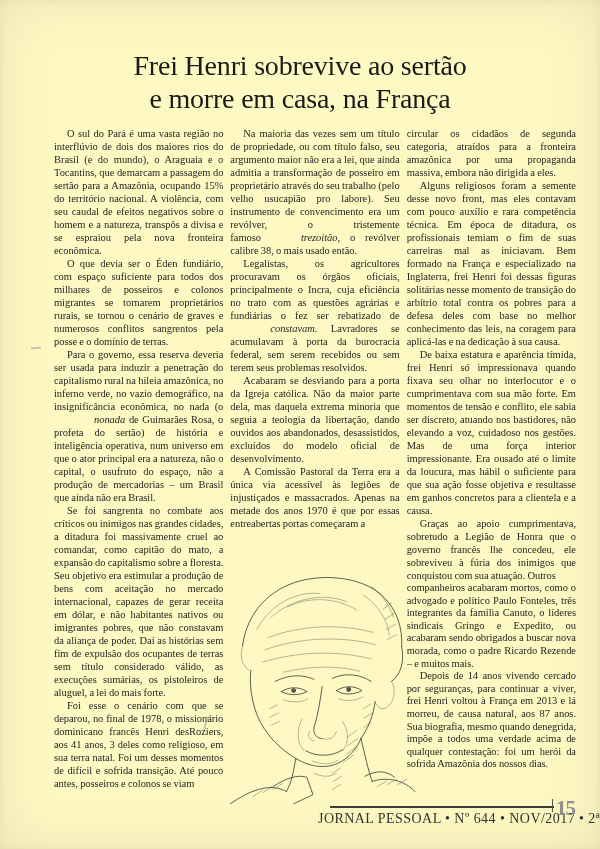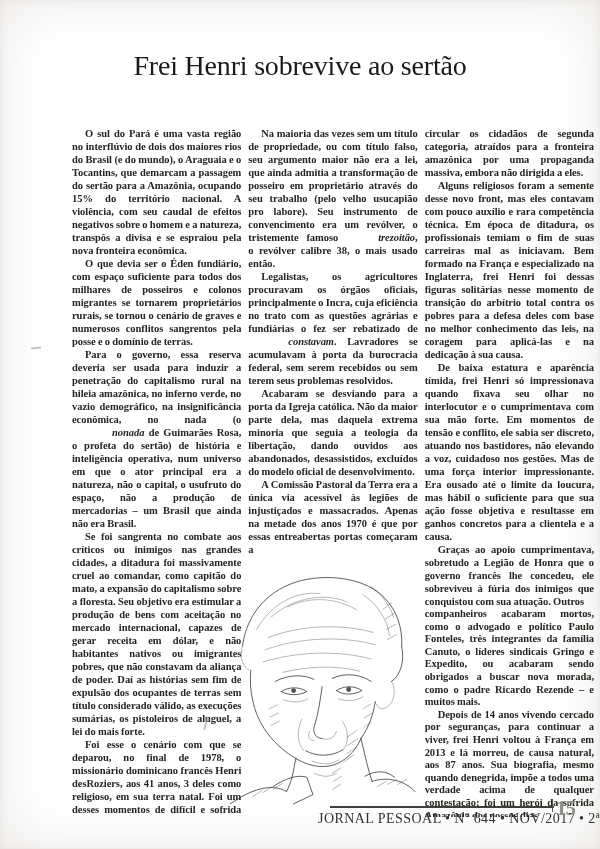--- a/index.html
+++ b/index.html
@@ -1,30 +1,30 @@
 <!DOCTYPE html>
 <html><head>
 <meta charset="utf-8">
 <style>
   html,body{margin:0;padding:0;background:#d8d5cf;}
   .page{
     position:relative;width:600px;height:849px;margin:0 auto;
-    background:#ffffff;
+    background:#fef9c3;
     box-shadow:inset 0 0 55px rgba(110,100,85,.14), inset 0 0 6px rgba(110,100,85,.10);
     overflow:hidden;
     font-family:"Liberation Serif", serif;
     color:#262522;
   }
   .title{
     position:absolute;top:50px;left:0;width:600px;text-align:center;
     font-size:28px;line-height:1.17;color:#1b1a18;letter-spacing:-.2px;
   }
   .columns{
-    position:absolute;top:127px;left:72px;width:522px;height:690px;
-    display:flex;gap:7px;font-weight:bold;
+    position:absolute;top:127px;left:54px;width:522px;height:690px;
+    display:flex;gap:7px;
   }
   .col{flex:1 1 0;overflow:hidden;height:100%;}
   .col p{
     margin:0;font-size:10.5px;line-height:13px;text-align:justify;
     word-spacing:-0.3px;letter-spacing:-0.05px;
   }
   .col p.indent{text-indent:13px;}
   .col em{font-style:italic;padding-left:40px;}
   .block.inset{margin-left:0;}
   .block.inset p{line-height:12.6px;}
@@ -50,20 +50,21 @@
   .mark1{left:31px;top:347px;width:10px;height:1.6px;transform:rotate(-6deg);}
   .mark2{left:205px;top:716px;width:1.6px;height:14px;transform:rotate(14deg);}
 </style>
 </head>
 <body>
 
 <div class="page">
 
   <h1 class="title" style="margin:0;font-weight:normal;">
     <span style="display:block">Frei Henri sobrevive ao sertão</span>
+    <span style="display:block">e morre em casa, na França</span>
   </h1>
 
   <div class="columns">
     <div class="col">
         <div class="block">
           <p class="indent"><span>O sul do Pará é uma vasta região no interflúvio de dois dos maiores rios do Brasil (e do mundo), o Araguaia e o Tocantins, que demarcam a passagem do sertão para a Amazônia, ocupando 15% do território nacional. A violência, com seu caudal de efeitos negativos sobre o homem e a natureza, transpôs a divisa e se espraiou pela nova fronteira econômica.</span></p>
           <p class="indent"><span>O que devia ser o Éden fundiário, com espaço suficiente para todos dos milhares de posseiros e colonos migrantes se tornarem proprietários rurais, se tornou o cenário de graves e numerosos conflitos sangrentos pela posse e o domínio de terras.</span></p>
           <p class="indent"><span>Para o governo, essa reserva deveria ser usada para induzir a penetração do capitalismo rural na hileia amazônica, no inferno verde, no vazio demográfico, na insignificância econômica, no nada (o </span><em>nonada</em><span> de Guimarães Rosa, o profeta do sertão) de história e inteligência operativa, num universo em que o ator principal era a natureza, não o capital, o usufruto do espaço, não a produção de mercadorias – um Brasil que ainda não era Brasil.</span></p>
           <p class="indent"><span>Se foi sangrenta no combate aos críticos ou inimigos nas grandes cidades, a ditadura foi massivamente cruel ao comandar, como capitão do mato, a expansão do capitalismo sobre a floresta. Seu objetivo era estimular a produção de bens com aceitação no mercado internacional, capazes de gerar receita em dólar, e não habitantes nativos ou imigrantes pobres, que não constavam da aliança de poder. Daí as histórias sem fim de expulsão dos ocupantes de terras sem título considerado válido, as execuções sumárias, os pistoleiros de aluguel, a lei do mais forte.</span></p>
           <p class="indent"><span>Foi esse o cenário com que se deparou, no final de 1978, o missionário dominicano francês Henri desRoziers, aos 41 anos, 3 deles como religioso, em sua terra natal. Foi um desses momentos de difícil e sofrida transição. Até pouco antes, posseiros e colonos se viam</span></p>

